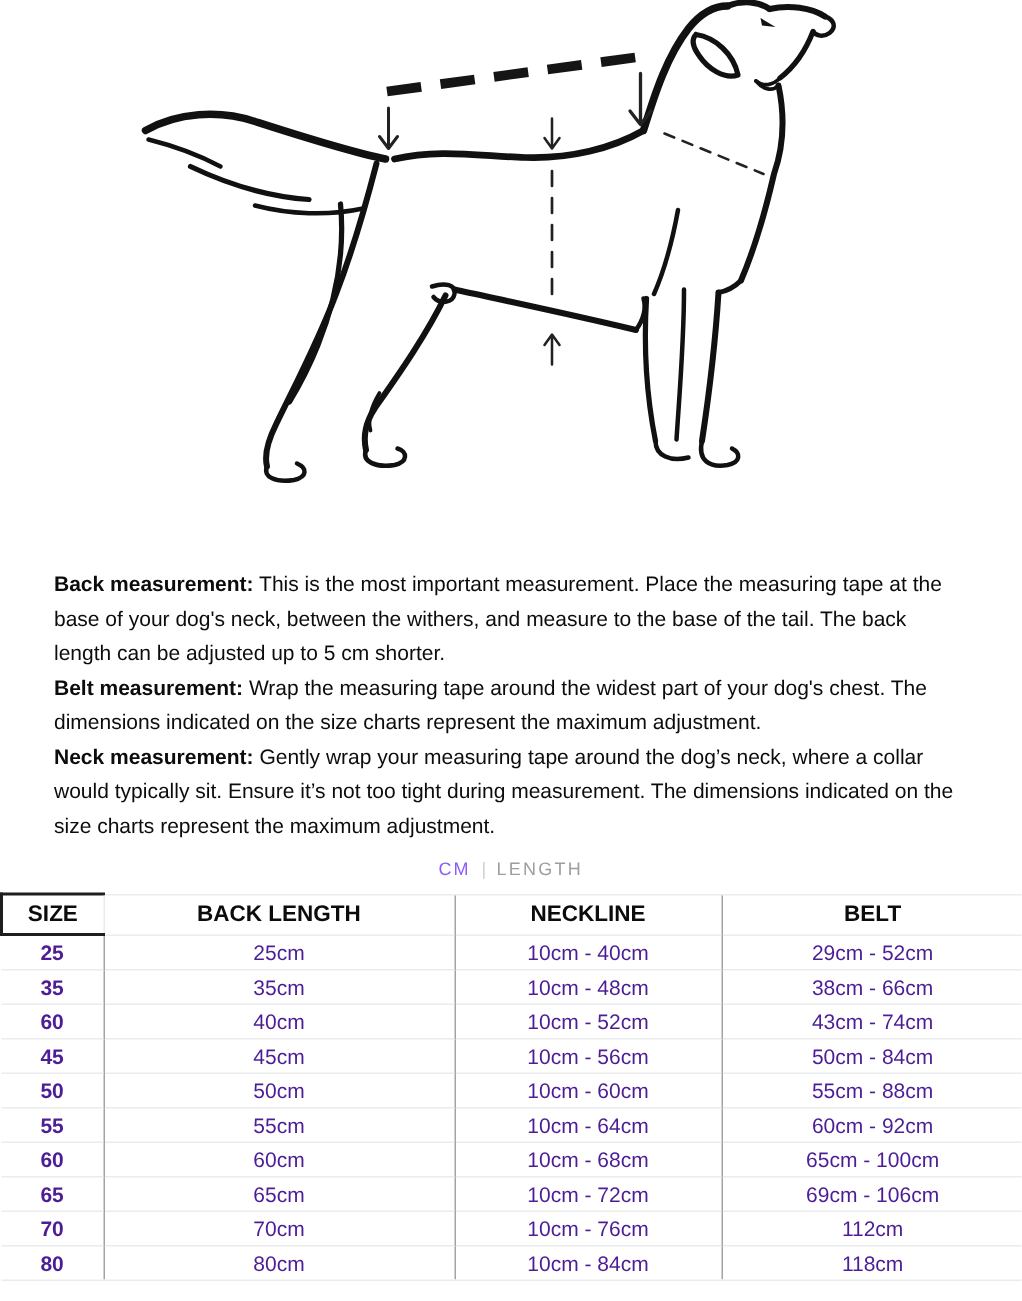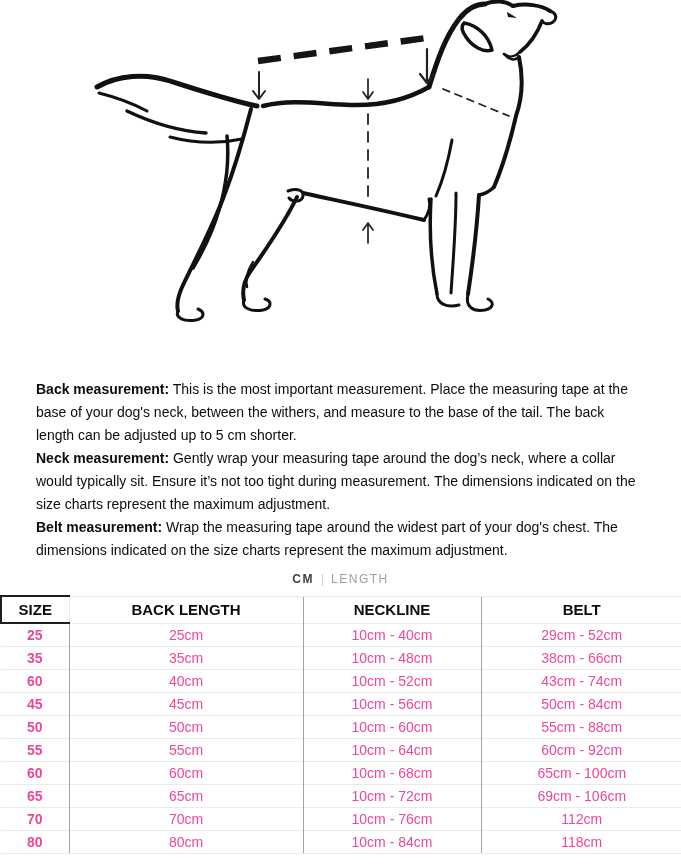--- a/index.html
+++ b/index.html
@@ -7,29 +7,29 @@
   .figure-wrap{width:681px;height:372px;}
   .figure-wrap svg{display:block;}
 
   .instructions{padding:6px 35px 0 36px;font-size:14px;line-height:23px;color:#0c0c0c;}
   .instructions p{margin:0;}
   .instructions b{font-weight:bold;margin-top:35px;}
 
   .unit-toggle{text-align:center;font-size:12px;letter-spacing:1.5px;margin:10px 0 9px 0;
                color:#9e9e9e;user-select:none;}
   .unit-toggle .unit{cursor:pointer;}
-  .unit-toggle .unit.selected{color:#404040;font-weight:bold;}
+  .unit-toggle .unit.selected{color:#8b5cf6;}
   .unit-toggle .divider{color:#cfcfcf;margin:0 7px;letter-spacing:0;}
 
   table.size-chart{width:100%;border-collapse:collapse;table-layout:fixed;}
   .size-chart th,.size-chart td{text-align:center;vertical-align:middle;
       border-top:1px solid #ebebeb;padding:0;}
   .size-chart th+th,.size-chart td+td{border-left:1px solid #a3a3a3;}
   .size-chart thead th{height:25px;font-size:15px;font-weight:bold;color:#0c0c0c;margin-left:12px;}
-  .size-chart tbody td{height:22px;font-size:14px;color:#ec4899;}
+  .size-chart tbody td{height:22px;font-size:14px;color:#4c1d95;}
   .size-chart tbody tr:last-child td{border-bottom:1px solid #ebebeb;}
   .size-chart td.size-cell{font-weight:bold;}
   .size-chart th.size-header{border:2px solid #1e1e1e;border-right:1px solid #ebebeb;}
 </style>
 </head>
 <body>
 
 <div class="figure-wrap">
 <svg width="681" height="372" viewBox="0 0 681 372" xmlns="http://www.w3.org/2000/svg">
   <g fill="none" stroke="#111111" stroke-linecap="round" stroke-linejoin="round">
@@ -87,22 +87,22 @@
     <path d="M368,243 L368,225 M363,230 L368,223 L373,230" stroke-width="1.7"></path>
   </g>
   <g fill="none" stroke="#222222" stroke-linecap="round">
     <path d="M443,89 L509,116" stroke-width="1.7" stroke-dasharray="7 6"></path>
   </g>
 </svg>
 </div>
 
 <section class="instructions">
   <p><b>Back measurement:</b> <span>This is the most important measurement. Place the measuring tape at the base of your dog's neck, between the withers, and measure to the base of the tail. The back length can be adjusted up to 5 cm shorter.</span></p>
+  <p><b>Belt measurement:</b> <span>Wrap the measuring tape around the widest part of your dog's chest. The dimensions indicated on the size charts represent the maximum adjustment.</span></p>
   <p><b>Neck measurement:</b> <span>Gently wrap your measuring tape around the dog’s neck, where a collar would typically sit. Ensure it’s not too tight during measurement. The dimensions indicated on the size charts represent the maximum adjustment.</span></p>
-  <p><b>Belt measurement:</b> <span>Wrap the measuring tape around the widest part of your dog's chest. The dimensions indicated on the size charts represent the maximum adjustment.</span></p>
 </section>
 
 <div class="unit-toggle">
   <span class="unit selected">CM</span><span class="divider">|</span><span class="unit">LENGTH</span>
 </div>
 
 <table class="size-chart">
   <colgroup>
     <col style="width:68px">
       <col style="width:234px">

